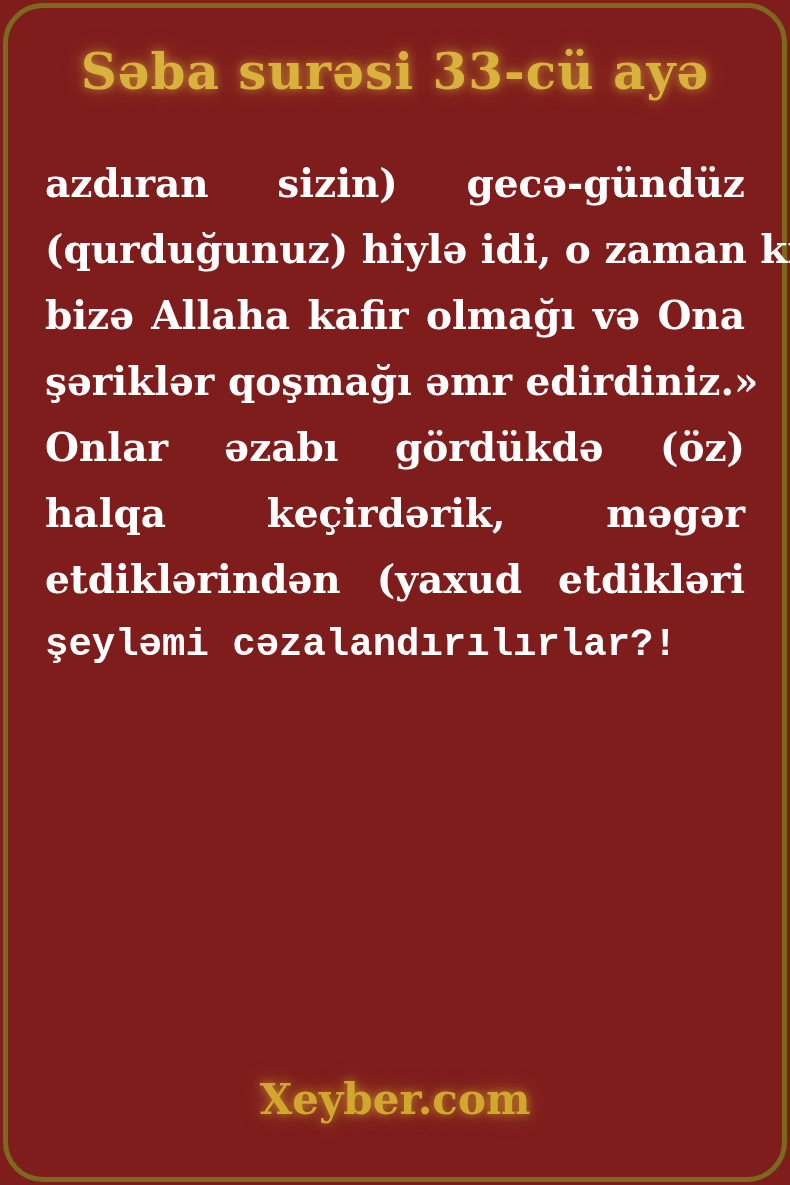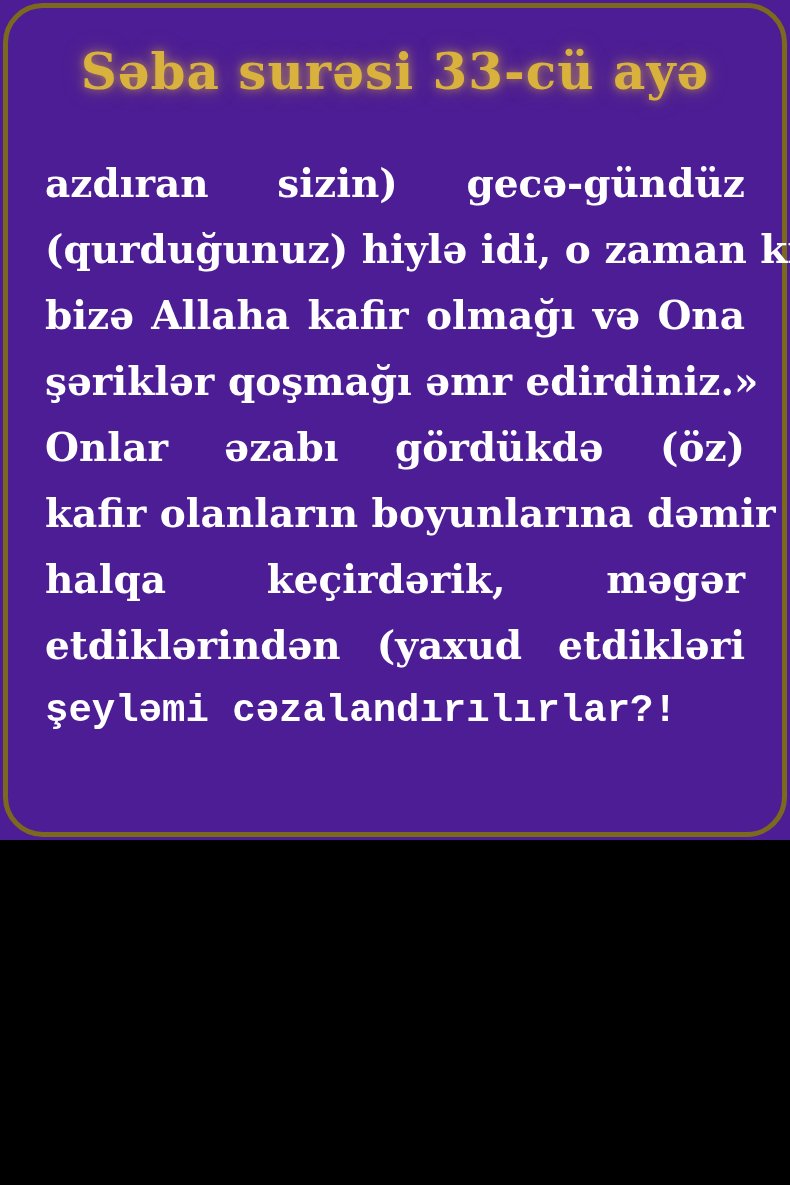--- a/index.html
+++ b/index.html
@@ -3,22 +3,22 @@
 <meta charset="utf-8">
 <style>
   html, body {
     margin: 0;
     padding: 0;
     background: #000000;
   }
   .page {
     position: relative;
     width: 790px;
-    height: 840px;
-    background: #4c1d95;
+    height: 1185px;
+    background: #7f1d1d;
     overflow: hidden;
     font-family: "Liberation Serif", "DejaVu Serif", serif;
   }
   .card-border {
     position: absolute;
     top: 3px; left: 3px; right: 3px; bottom: 3px;
     border: 5px solid #7d691e;
     border-radius: 40px;
     pointer-events: none;
   }
@@ -78,19 +78,19 @@
   <div class="card-border"></div>
 
   <h1 class="title">Səba surəsi 33-cü ayə</h1>
 
   <div class="verse">
     <div class="vline">azdıran sizin) gecə-gündüz</div>
     <div class="vline">(qurduğunuz) hiylə idi, o zaman ki,</div>
     <div class="vline">bizə Allaha kafir olmağı və Ona</div>
     <div class="vline">şəriklər qoşmağı əmr edirdiniz.»</div>
     <div class="vline">Onlar əzabı gördükdə (öz)</div>
-    <div class="vline">kafir olanların boyunlarına dəmir</div>
     <div class="vline">halqa keçirdərik, məgər</div>
     <div class="vline">etdiklərindən (yaxud etdikləri</div>
     <div class="vline last">şeyləmi cəzalandırılırlar?!</div>
   </div>
 
+  <div class="brand">Xeyber.com</div>
 </div>
 
 </body></html>

